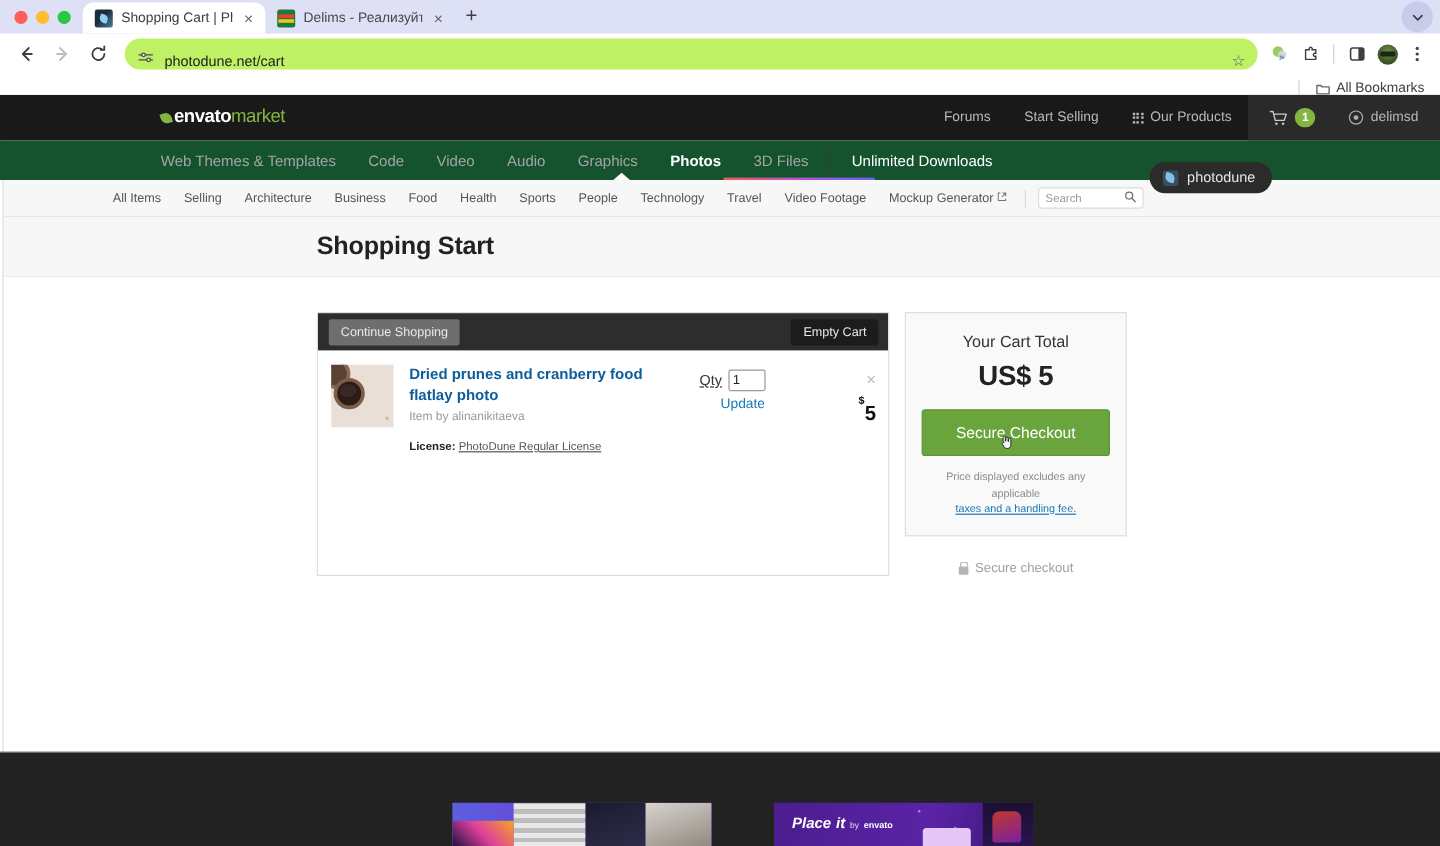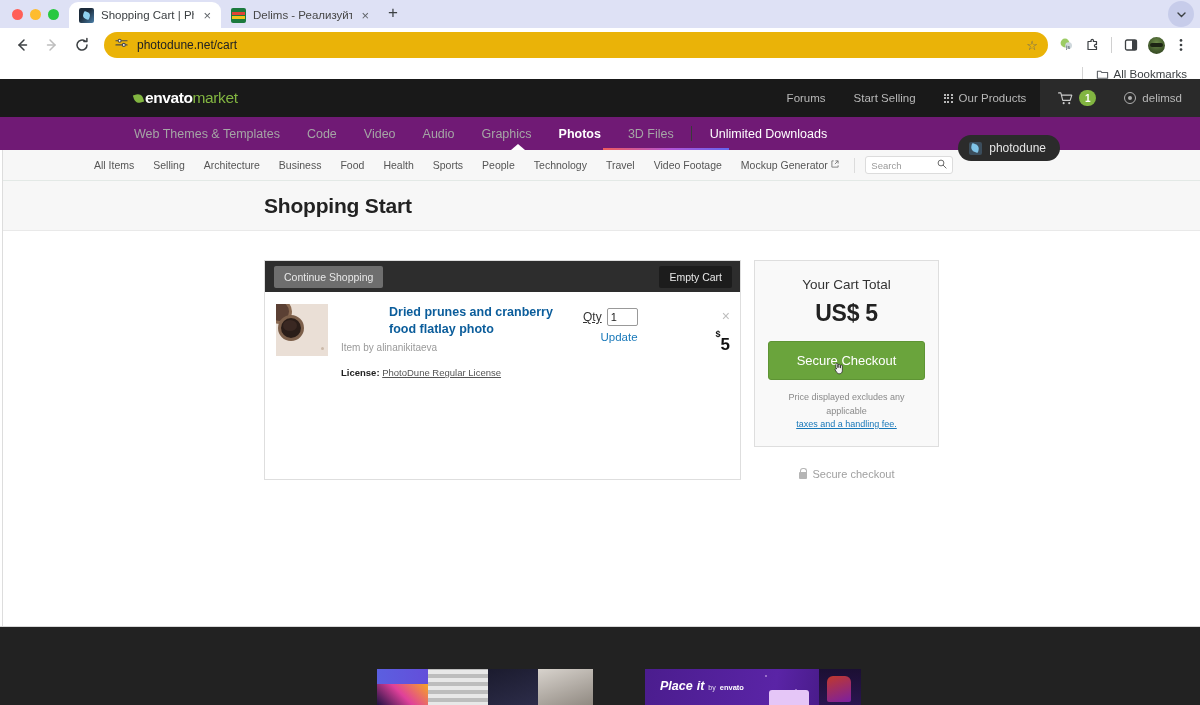--- a/index.html
+++ b/index.html
@@ -63,23 +63,23 @@
     height: 34px;
     background: #ffffff;
     display: flex; align-items: center;
     padding: 0 8px;
     gap: 2px;
   }
   .tb-icon { width:28px;height:28px;display:flex;align-items:center;justify-content:center;color:#4a4a4a; }
   .omnibox {
     flex: 1;
     height: 26px;
-    background: #eab308;
+    background: #bef264;
     border-radius: 13px;
-    display: flex; align-items: center;
+    display: flex; align-items: flex-end;
     padding: 0 10px 0 11px;
     margin: 0 6px;
     gap: 9px;
     font-size: 12px;
     color: #202124;
   }
   .omnibox .url { flex:1; }
   .star { color:#5f6368; font-size:13px; }
   .tb-right { display:flex; align-items:center; gap:3px; }
   .ext-icon { width:22px;height:22px;display:flex;align-items:center;justify-content:center;}
@@ -139,21 +139,21 @@
   .cart-badge{
     background:#82b541;color:#fff;border-radius:9px;min-width:17px;height:16px;
     display:flex;align-items:center;justify-content:center;font-size:10px;font-weight:bold;padding:0 5px;
   }
   .user-link{display:flex;align-items:center;gap:6px;padding:0 16px 0 8px;color:#ccc;font-size:11.5px;text-decoration:none;height:38px;}
   .user-circle{width:12px;height:12px;border-radius:50%;border:1.3px solid #b0b0b0;position:relative;}
   .user-circle::after{content:"";position:absolute;left:2.6px;top:2.6px;width:4.4px;height:4.4px;border-radius:50%;background:#b0b0b0;}
 
   
   .catnav {
-    background:#701a75;
+    background:#14532d;
     height: 33px;
     display:flex; align-items:center;
     padding-left: 134px;
     position:relative;
   }
   .catnav a {
     color:#a5a5a5; font-size:12.5px; text-decoration:none;
     padding: 0 13.5px; display:flex;align-items:center;height:33px;
   }
   .catnav a:first-child{padding-left:0;}
@@ -239,21 +239,21 @@
     position:relative; overflow:hidden;
   }
   .thumb .bowl1{position:absolute;left:-9px;top:-5px;width:25px;height:25px;border-radius:50%;background:#5b4034;border:3px solid #8a6a52;}
   .thumb .bowl2{position:absolute;left:2px;top:11px;width:26px;height:26px;border-radius:50%;background:#2a1d18;border:3px solid #7c5f4a;}
   .thumb .spec{position:absolute;left:7px;top:16px;width:14px;height:11px;border-radius:50%;background:#3a2822;}
   .thumb .grain{position:absolute;right:4px;bottom:6px;width:3px;height:3px;border-radius:50%;background:#cbb9a9;}
 
   .item-info { flex: 1; min-width:0;}
   .item-title {
     color:#0b5d9b; font-size:12.5px; font-weight:bold; line-height:1.32;
-    text-decoration:none; display:block; max-width:248px;margin-left:48px;
+    text-decoration:none; display:block; max-width:248px;
   }
   .item-by { color:#9a9a9a; font-size:10px; margin-top:5px;}
   .item-license { font-size:9.5px; color:#3a3a3a; margin-top:14px;}
   .item-license b{color:#222;}
   .item-license a{ color:#555; text-decoration:underline;}
 
   .qty-block { width:88px; text-align:left; padding-top:4px;}
   .qty-line{display:flex;align-items:center;gap:5px;}
   .qty-label{font-size:12px;color:#333;text-decoration:underline;}
   .qty-input{

